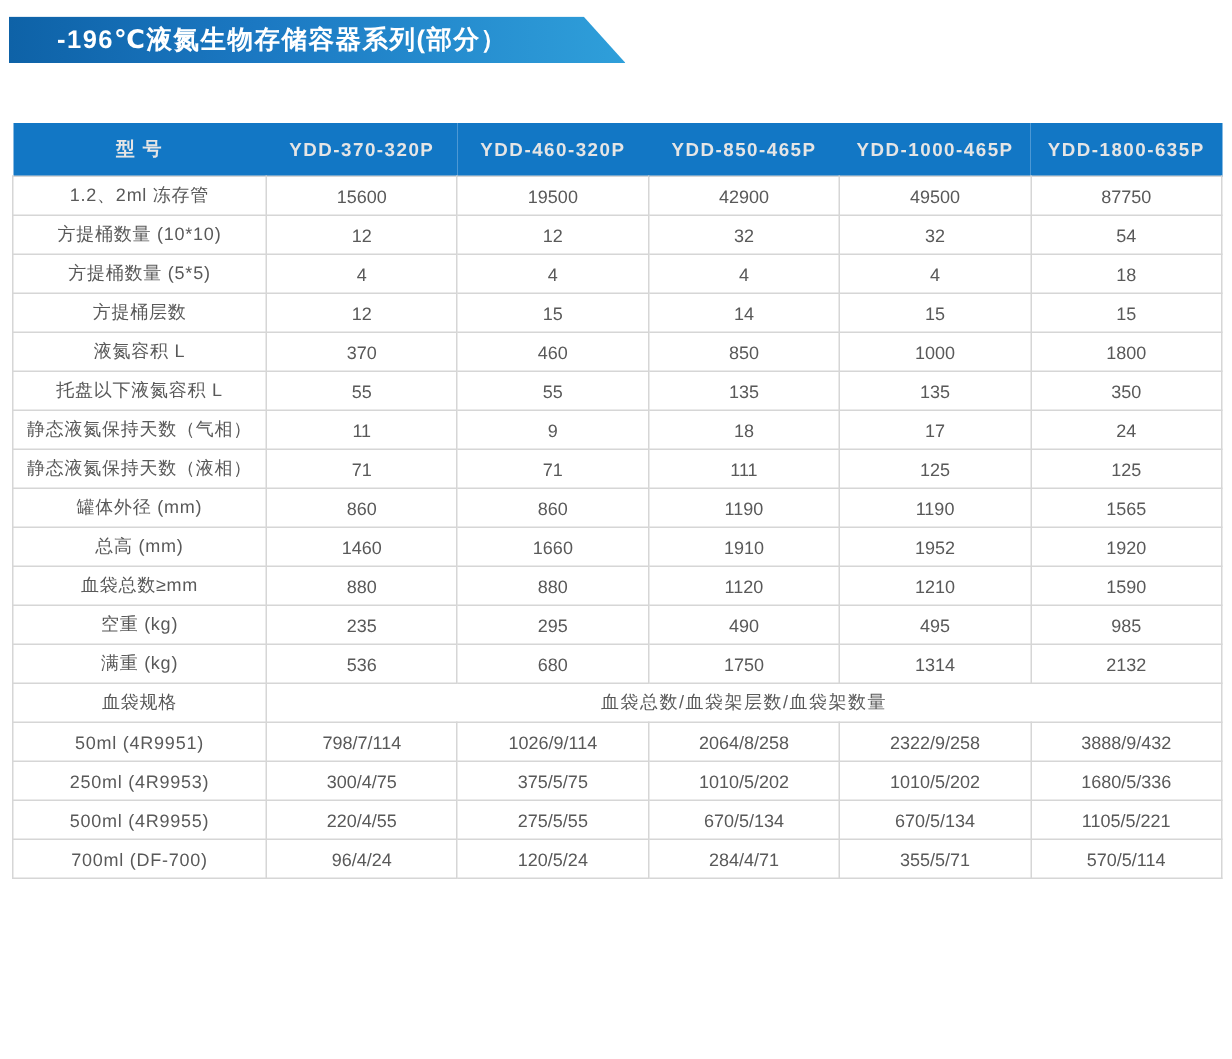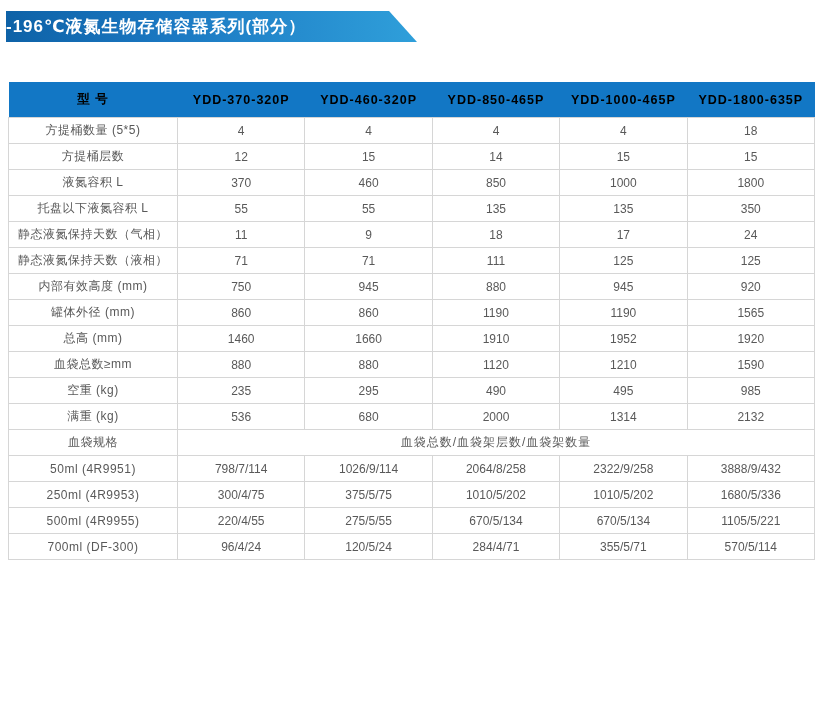--- a/index.html
+++ b/index.html
@@ -5,32 +5,32 @@
   html,body{margin:0;padding:0;background:#ffffff;}
   body{font-family:"Liberation Sans","DejaVu Sans",sans-serif;}
   .page{position:relative;width:821px;height:706px;background:#fff;overflow:hidden;}
 
   
   .banner{
     position:absolute;left:6px;top:11px;width:411px;height:31px;
     background:linear-gradient(90deg,#0e62a7 0%,#1b78c2 40%,#2f9fda 100%);
     clip-path:polygon(0 0,93.2% 0,100% 100%,0 100%);
     color:#ffffff;font-size:17px;font-weight:bold;line-height:31px;
-    padding-left:0;letter-spacing:1px;box-sizing:border-box;white-space:nowrap;
+    padding-left:32px;letter-spacing:1px;box-sizing:border-box;white-space:nowrap;
   }
 
   
   table{
     position:absolute;left:8px;top:82px;width:807px;
     border-collapse:collapse;table-layout:fixed;
     font-size:12px;color:#595959;
   }
   col.label-col{width:169px;}
   th{
-    background:#1277c5;color:#000000;font-weight:600;font-size:12.5px;
+    background:#1277c5;color:#e5e5e5;font-weight:600;font-size:12.5px;
     height:33px;border:none;text-align:center;letter-spacing:1px;white-space:nowrap;
   }
   td{
     border:1px solid #d6d6d6;height:25px;text-align:center;
     padding:0 2px;background:#ffffff;white-space:nowrap;overflow:hidden;
   }
   td.row-label{letter-spacing:0.5px;}
   td.merged{letter-spacing:1px;}
 </style>
 </head>
@@ -56,20 +56,36 @@
           <th>型 号</th>
           <th>YDD-370-320P</th>
           <th>YDD-460-320P</th>
           <th>YDD-850-465P</th>
           <th>YDD-1000-465P</th>
           <th>YDD-1800-635P</th>
         </tr>
     </thead>
     <tbody>
         <tr>
+          <td class="row-label">1.2、2ml 冻存管</td>
+          <td>15600</td>
+          <td>19500</td>
+          <td>42900</td>
+          <td>49500</td>
+          <td>87750</td>
+        </tr>
+        <tr>
+          <td class="row-label">方提桶数量 (10*10)</td>
+          <td>12</td>
+          <td>12</td>
+          <td>32</td>
+          <td>32</td>
+          <td>54</td>
+        </tr>
+        <tr>
           <td class="row-label">方提桶数量 (5*5)</td>
           <td>4</td>
           <td>4</td>
           <td>4</td>
           <td>4</td>
           <td>18</td>
         </tr>
         <tr>
           <td class="row-label">方提桶层数</td>
           <td>12</td>
@@ -104,28 +120,20 @@
         </tr>
         <tr>
           <td class="row-label">静态液氮保持天数（液相）</td>
           <td>71</td>
           <td>71</td>
           <td>111</td>
           <td>125</td>
           <td>125</td>
         </tr>
         <tr>
-          <td class="row-label">内部有效高度 (mm)</td>
-          <td>750</td>
-          <td>945</td>
-          <td>880</td>
-          <td>945</td>
-          <td>920</td>
-        </tr>
-        <tr>
           <td class="row-label">罐体外径 (mm)</td>
           <td>860</td>
           <td>860</td>
           <td>1190</td>
           <td>1190</td>
           <td>1565</td>
         </tr>
         <tr>
           <td class="row-label">总高 (mm)</td>
           <td>1460</td>
@@ -147,21 +155,21 @@
           <td>235</td>
           <td>295</td>
           <td>490</td>
           <td>495</td>
           <td>985</td>
         </tr>
         <tr>
           <td class="row-label">满重 (kg)</td>
           <td>536</td>
           <td>680</td>
-          <td>2000</td>
+          <td>1750</td>
           <td>1314</td>
           <td>2132</td>
         </tr>
         <tr>
           <td class="row-label">血袋规格</td>
           <td class="merged" colspan="5">血袋总数/血袋架层数/血袋架数量</td>
         </tr>
         <tr>
           <td class="row-label">50ml (4R9951)</td>
           <td>798/7/114</td>
@@ -180,21 +188,21 @@
         </tr>
         <tr>
           <td class="row-label">500ml (4R9955)</td>
           <td>220/4/55</td>
           <td>275/5/55</td>
           <td>670/5/134</td>
           <td>670/5/134</td>
           <td>1105/5/221</td>
         </tr>
         <tr>
-          <td class="row-label">700ml (DF-300)</td>
+          <td class="row-label">700ml (DF-700)</td>
           <td>96/4/24</td>
           <td>120/5/24</td>
           <td>284/4/71</td>
           <td>355/5/71</td>
           <td>570/5/114</td>
         </tr>
       </tbody>
   </table>
 
 </div>

